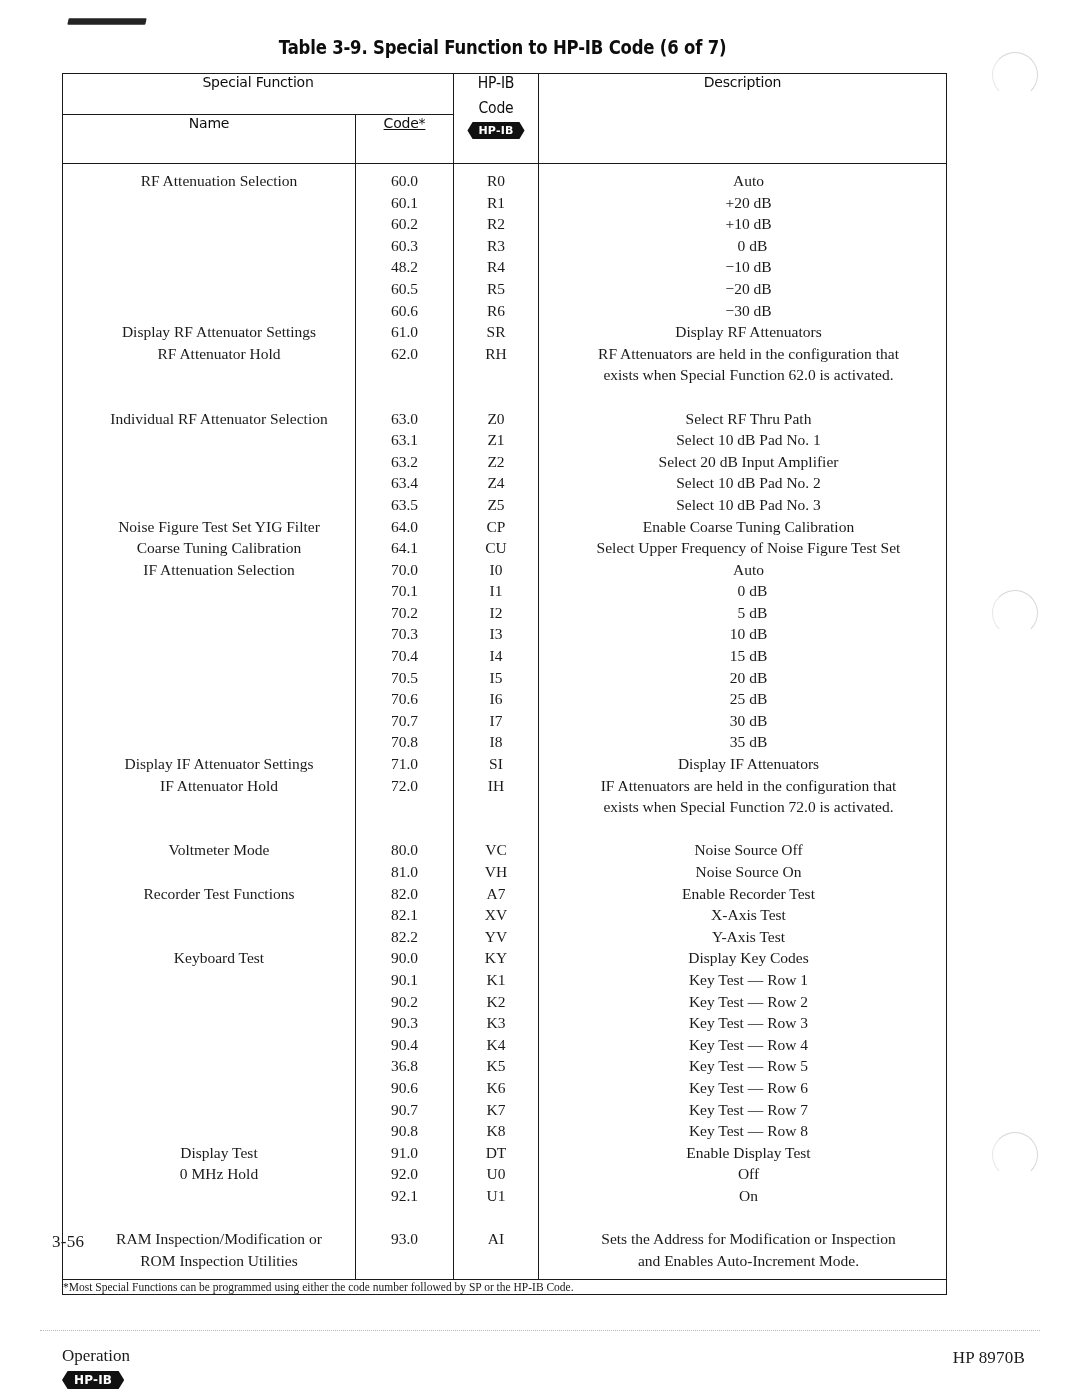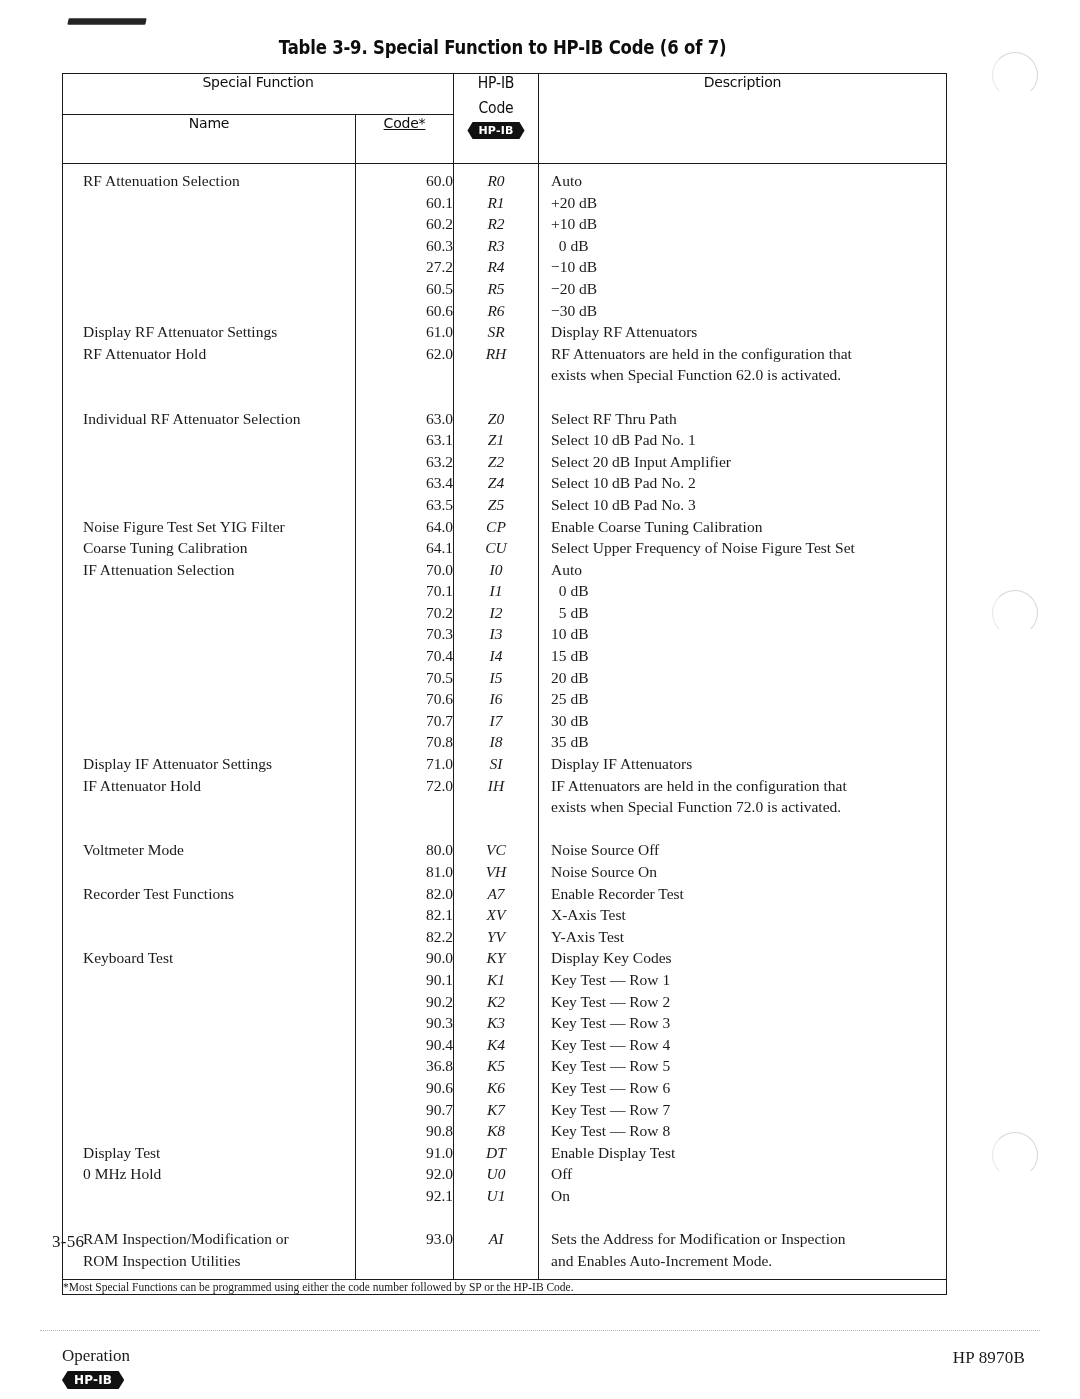--- a/index.html
+++ b/index.html
@@ -123,24 +123,24 @@
   
   .col-body { padding: 0; }
   .cellstack { display: block; }
   .line {
     display: block;
     height: 21.6px;
     line-height: 21.6px;
     white-space: pre;
     overflow: visible;
   }
-  .col-name .line   { padding-left: 20px; text-align: left; }
-  .col-code .line   { text-align: right; font-family: Liberation Serif, serif; }
-  .col-hpib .line   { text-align: center; font-style: italic; }
-  .col-desc .line   { padding-left: 12px; text-align: left; }
+  .col-name .line   { padding-left: 20px; text-align: center; }
+  .col-code .line   { text-align: center; font-family: Liberation Serif, serif; }
+  .col-hpib .line   { text-align: center; }
+  .col-desc .line   { padding-left: 12px; text-align: center; }
 
   .pad-top { height: 6px; display: block; }
   .pad-bottom { height: 8px; display: block; }
 
   
   #footnote-cell {
     font-size: 11.5px;
     padding: 7px 0 8px 10px;
     vertical-align: middle;
     line-height: 14px;
@@ -272,21 +272,21 @@
           </span>
         <span class="pad-bottom"></span>
       </td>
       <td class="col-body col-code">
         <span class="pad-top"></span>
         <span class="cellstack" id="stack-code">
             <span class="line">60.0</span>
             <span class="line">60.1</span>
             <span class="line">60.2</span>
             <span class="line">60.3</span>
-            <span class="line">27.2</span>
+            <span class="line">48.2</span>
             <span class="line">60.5</span>
             <span class="line">60.6</span>
             <span class="line">61.0</span>
             <span class="line">62.0</span>
             <span class="line">&nbsp;</span>
             <span class="line">&nbsp;</span>
             <span class="line">63.0</span>
             <span class="line">63.1</span>
             <span class="line">63.2</span>
             <span class="line">63.4</span>

